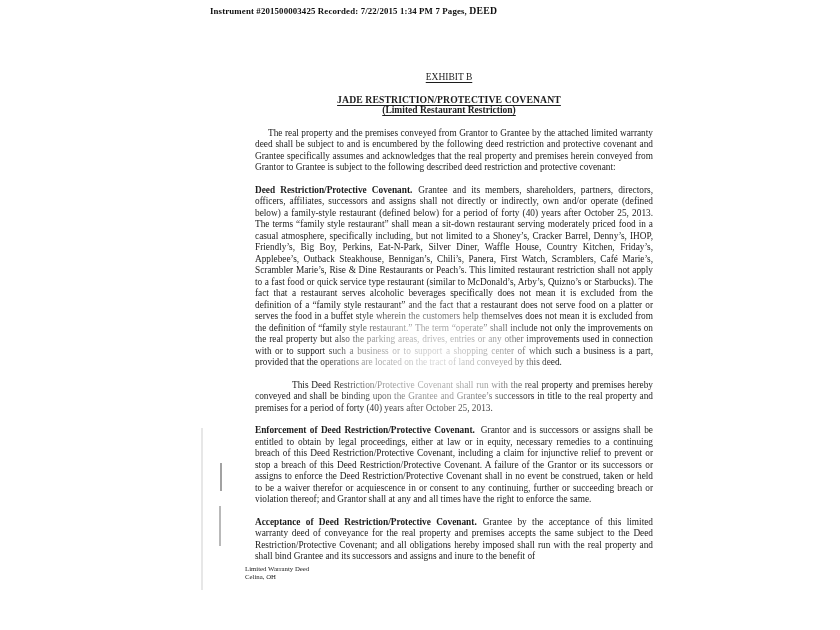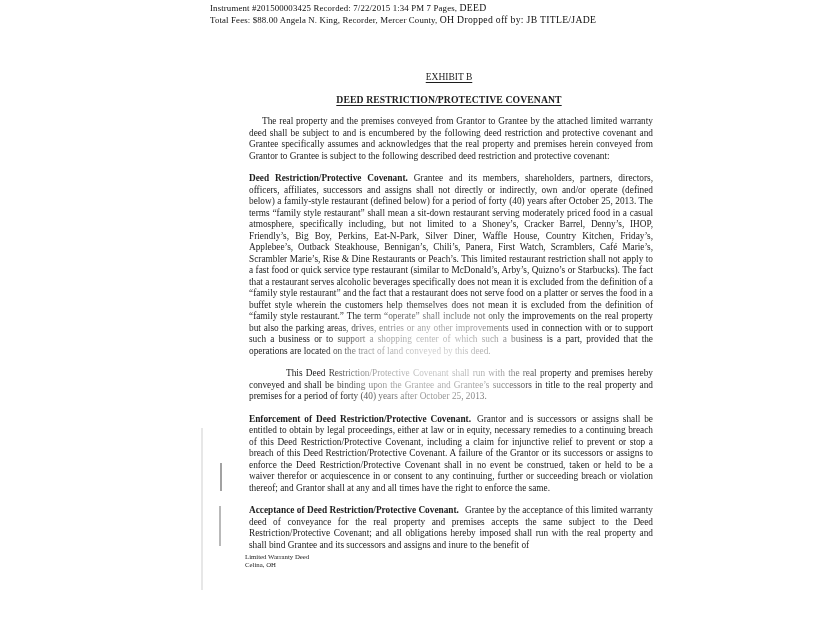--- a/index.html
+++ b/index.html
@@ -12,23 +12,23 @@
     overflow: hidden;
     font-family: "Liberation Serif", serif;
     color: #1c1c1c;
   }
 
   
   .stamp {
     position: absolute;
     left: 210px;
     top: 2px;
-    font-weight: normal;
+    font-weight: bold;
     font-size: 8.8px;
-    line-height: 11px;
+    line-height: 18px;
     color: #0f0f0f;
     letter-spacing: 0.15px;
     white-space: nowrap;
   }
   .stamp .heavy { font-size: 9.7px; letter-spacing: 0.3px; }
 
   
   .content {
     position: absolute;
     left: 245px;
@@ -36,21 +36,21 @@
     width: 408px;
     font-size: 9.3px;
     line-height: 11.5px;
   }
   .center { text-align: center; }
   .u { text-decoration: underline; text-underline-offset: 1.5px; }
   .exhibit { font-size: 9.5px; }
   .doc-title { font-weight: bold; font-size: 9.7px; margin-top: 10px; letter-spacing: 0.1px; }
   .doc-subtitle { font-weight: bold; font-size: 9.5px; }
 
-  p.body { margin: 11px 0 0 4px; text-align: justify; }
+  p.body { margin: 11px 0 0 10px; text-align: justify; }
   .ind-sm { text-indent: 13px; }
   .ind-lg { text-indent: 37px; }
   .sec-heading {
     font-weight: bold;
     text-underline-offset: 1.5px;
     margin-right: 6px;
   }
 
   .footer {
     margin-top: 2px;
@@ -101,28 +101,28 @@
     pointer-events: none;
   }
 </style>
 </head>
 <body>
 
 <div class="page">
 
   <div class="stamp">
     <div class="stamp-line"><span>Instrument #201500003425 Recorded: 7/22/2015 1:34 PM 7 Pages,</span> <span class="heavy">DEED</span></div>
-    <div class="stamp-line"><span>Total Fees: $88.00 Angela N. King, Recorder, Mercer County,</span> <span class="heavy">OH Dropped off by: JB TITLE/JADE</span></div>
   </div>
 
   <div class="content">
 
     <div class="center exhibit"><span class="u">EXHIBIT B</span></div>
 
-    <div class="center doc-title"><span class="u">DEED RESTRICTION/PROTECTIVE COVENANT</span></div>
+    <div class="center doc-title"><span class="u">JADE RESTRICTION/PROTECTIVE COVENANT</span></div>
+    <div class="center doc-subtitle"><span class="u">(Limited Restaurant Restriction)</span></div>
 
     <p class="body ind-sm">The real property and the premises conveyed from Grantor to Grantee by the attached limited warranty deed shall be subject to and is encumbered by the following deed restriction and protective covenant and Grantee specifically assumes and acknowledges that the real property and premises herein conveyed from Grantor to Grantee is subject to the following described deed restriction and protective covenant:</p>
 
     <p class="body"><span class="sec-heading">Deed Restriction/Protective Covenant.</span><span>Grantee and its members, shareholders, partners, directors, officers, affiliates, successors and assigns shall not directly or indirectly, own and/or operate (defined below) a family-style restaurant (defined below) for a period of forty (40) years after October 25, 2013.  The terms “family style restaurant” shall mean a sit-down restaurant serving moderately priced food in a casual atmosphere, specifically including, but not limited to a Shoney’s, Cracker Barrel, Denny’s, IHOP, Friendly’s, Big Boy, Perkins, Eat-N-Park, Silver Diner, Waffle House, Country Kitchen, Friday’s, Applebee’s, Outback Steakhouse, Bennigan’s, Chili’s, Panera, First Watch, Scramblers, Café Marie’s, Scrambler Marie’s, Rise &amp; Dine Restaurants or Peach’s.  This limited restaurant restriction shall not apply to a fast food or quick service type restaurant (similar to McDonald’s, Arby’s, Quizno’s or Starbucks). The fact that a restaurant serves alcoholic beverages specifically does not mean it is excluded from the definition of a “family style restaurant” and the fact that a restaurant does not serve food on a platter or serves the food in a buffet style wherein the customers help themselves does not mean it is excluded from the definition of “family style restaurant.” The term “operate” shall include not only the improvements on the real property but also the parking areas, drives, entries or any other improvements used in connection with or to support such a business or to support a shopping center of which such a business is a part, provided that the operations are located on the tract of land conveyed by this deed.</span></p>
 
     <p class="body ind-lg">This Deed Restriction/Protective Covenant shall run with the real property and premises hereby conveyed and shall be binding upon the Grantee and Grantee’s successors in title to the real property and premises for a period of forty (40) years after October 25, 2013.</p>
 
     <p class="body"><span class="sec-heading">Enforcement of Deed Restriction/Protective Covenant.</span><span>Grantor and is successors or assigns shall be entitled to obtain by legal proceedings, either at law or in equity, necessary remedies to a continuing breach of this Deed Restriction/Protective Covenant, including a claim for injunctive relief to prevent or stop a breach of this Deed Restriction/Protective Covenant.  A failure of the Grantor or its successors or assigns to enforce the Deed Restriction/Protective Covenant shall in no event be construed, taken or held to be a waiver therefor or acquiescence in or consent to any continuing, further or succeeding breach or violation thereof; and Grantor shall at any and all times have the right to enforce the same.</span></p>
 
     <p class="body"><span class="sec-heading">Acceptance of Deed Restriction/Protective Covenant.</span><span>Grantee by the acceptance of this limited warranty deed of conveyance for the real property and premises accepts the same subject to the Deed Restriction/Protective Covenant; and all obligations hereby imposed shall run with the real property and shall bind Grantee and its successors and assigns and inure to the benefit of</span></p>

